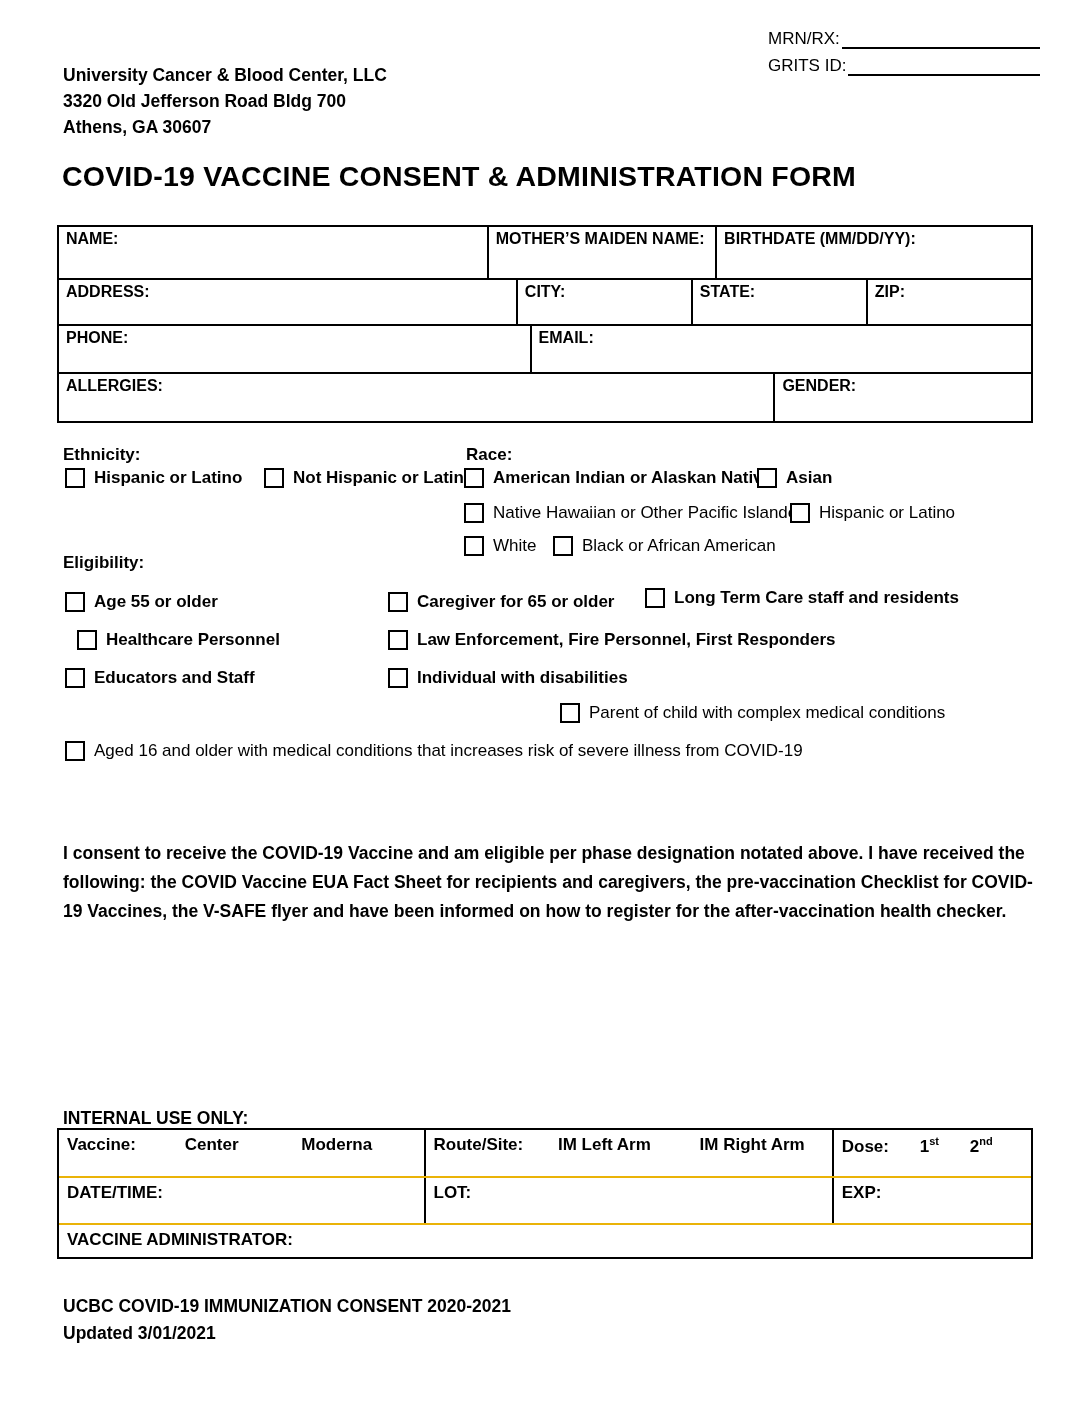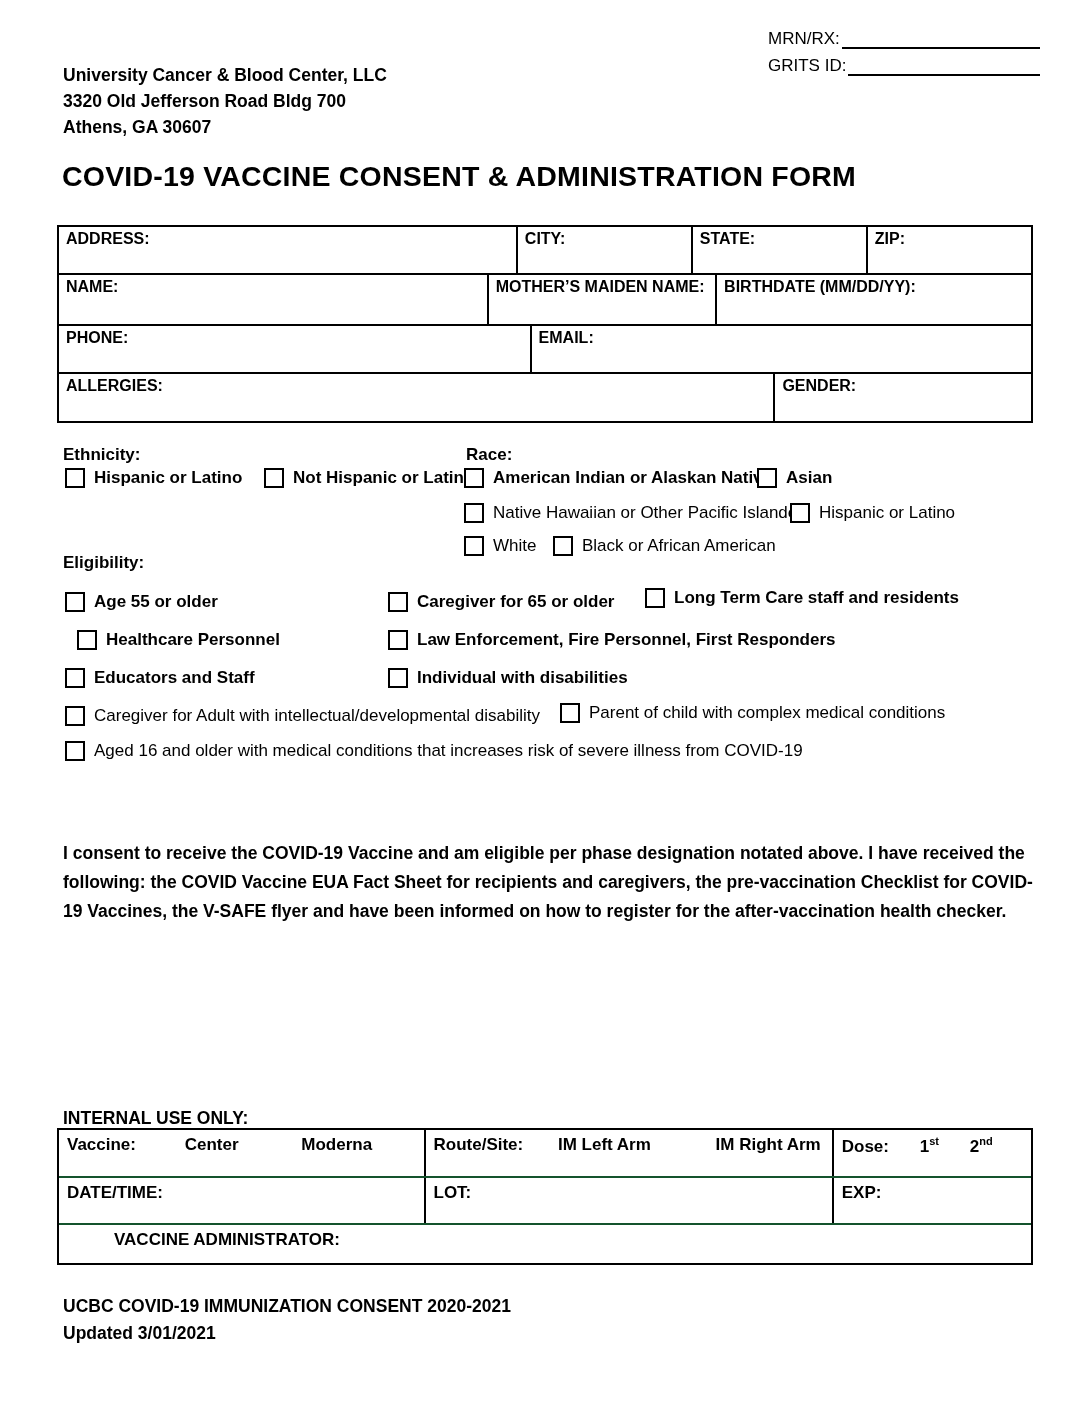--- a/index.html
+++ b/index.html
@@ -39,27 +39,27 @@
   
   .sigrow{position:absolute;left:63px;top:948px;width:958px;display:flex;align-items:flex-end;font-size:15px;font-weight:700;height:26px;}
   .sigrow .lbl{white-space:nowrap;}
   .sig-line-1{width:310px;border-bottom:2px solid #000;height:18px;}
   .sig-line-2{flex:1;border-bottom:2px solid #000;height:18px;}
 
   
   .internal-label{position:absolute;left:63px;top:1080px;font-size:17.5px;font-weight:700;margin-top:28px;}
   .itable{position:absolute;left:57px;top:1128px;width:976px;border:2px solid #000;box-sizing:border-box;}
   .irow{display:flex;box-sizing:border-box;}
-  .irow + .irow{border-top:2px solid #14532d;}
+  .irow + .irow{border-top:2px solid #eab308;}
   .icell{box-sizing:border-box;padding:5px 8px;font-size:17px;font-weight:700;}
   .icell + .icell{border-left:2px solid #000;}
-  .ir1{height:46px;} .ir2{height:47px;} .ir3{height:40px;padding-left:47px;}
+  .ir1{height:46px;} .ir2{height:47px;} .ir3{height:34px;}
   .c1{width:37.5%;} .c2{width:42%;} .c3{width:20.5%;}
   .ivopt{display:inline-block;}
-  .gap40{margin-right:44px;} .gap55{margin-right:58px;} .gap30{margin-right:30px;} .gap45{margin-right:60px;} .gap22{margin-right:26px;}
+  .gap40{margin-right:44px;} .gap55{margin-right:58px;} .gap30{margin-right:30px;} .gap45{margin-right:44px;} .gap22{margin-right:26px;}
   sup{font-size:11px;}
 
   
   .footer{position:absolute;left:63px;top:1293px;font-size:17.5px;font-weight:700;line-height:27px;}
 </style>
 </head>
 <body>
 
 <div class="page">
 
@@ -76,31 +76,31 @@
 
   <div class="org">
     <div>University Cancer &amp; Blood Center, LLC</div>
     <div>3320 Old Jefferson Road Bldg 700</div>
     <div>Athens, GA  30607</div>
   </div>
 
   <div class="title">COVID-19 VACCINE CONSENT &amp; ADMINISTRATION FORM</div>
 
   <div class="ptable">
+    <div class="prow r1">
+      <div class="pcell" style="width:44%;"><span>NAME:</span></div>
+      <div class="pcell" style="width:23.5%;"><span>MOTHER’S MAIDEN NAME:</span></div>
+      <div class="pcell" style="width:32.5%;"><span>BIRTHDATE (MM/DD/YY):</span></div>
+    </div>
     <div class="prow r2">
       <div class="pcell" style="width:47%;"><span>ADDRESS:</span></div>
       <div class="pcell" style="width:18%;"><span>CITY:</span></div>
       <div class="pcell" style="width:18%;"><span>STATE:</span></div>
       <div class="pcell" style="width:17%;"><span>ZIP:</span></div>
     </div>
-    <div class="prow r1">
-      <div class="pcell" style="width:44%;"><span>NAME:</span></div>
-      <div class="pcell" style="width:23.5%;"><span>MOTHER’S MAIDEN NAME:</span></div>
-      <div class="pcell" style="width:32.5%;"><span>BIRTHDATE (MM/DD/YY):</span></div>
-    </div>
     <div class="prow r3">
       <div class="pcell" style="width:47%;"><span>PHONE:</span></div>
       <div class="pcell" style="width:53%;"><span>EMAIL:</span></div>
     </div>
     <div class="prow r4">
       <div class="pcell" style="width:73.5%;"><span>ALLERGIES:</span></div>
       <div class="pcell" style="width:26.5%;"><span>GENDER:</span></div>
     </div>
   </div>
 
@@ -161,24 +161,20 @@
     <span class="cb"></span>
     <span>Law Enforcement, Fire Personnel, First Responders</span>
   </div>
   <div class="opt" style="left:65px;top:668px;">
     <span class="cb"></span>
     <span>Educators and Staff</span>
   </div>
   <div class="opt" style="left:388px;top:668px;">
     <span class="cb"></span>
     <span>Individual with disabilities</span>
-  </div>
-  <div class="opt light" style="left:65px;top:706px;">
-    <span class="cb"></span>
-    <span>Caregiver for Adult with intellectual/developmental disability</span>
   </div>
   <div class="opt light" style="left:560px;top:703px;">
     <span class="cb"></span>
     <span>Parent of child with complex medical conditions</span>
   </div>
   <div class="opt light" style="left:65px;top:741px;">
     <span class="cb"></span>
     <span>Aged 16 and older with medical conditions that increases risk of severe illness from COVID-19</span>
   </div>
 

